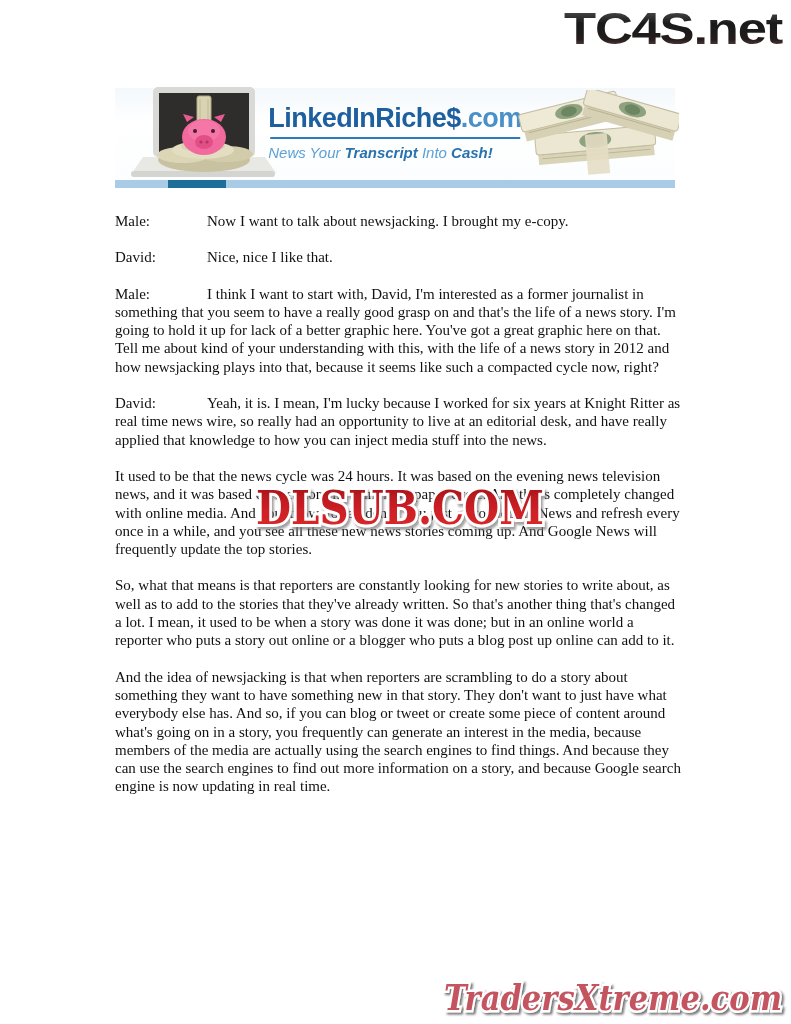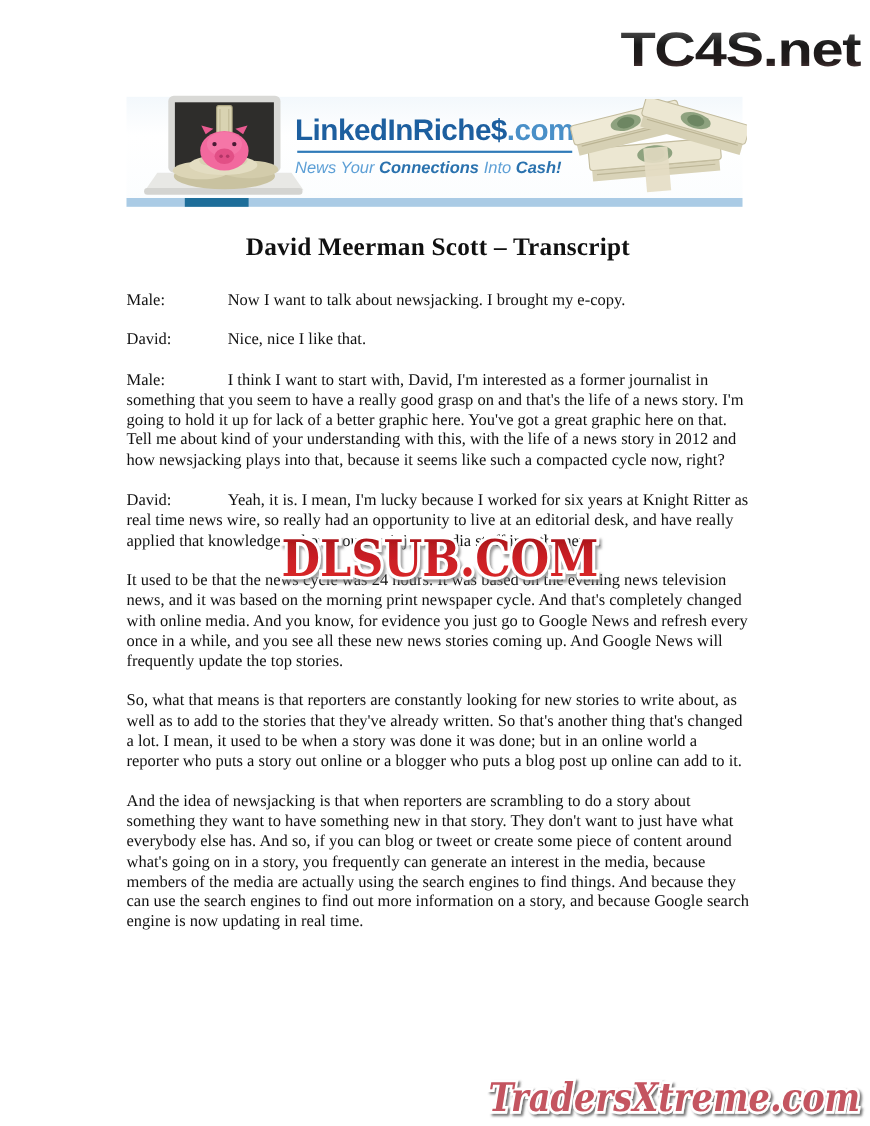--- a/index.html
+++ b/index.html
@@ -1,20 +1,20 @@
 <!DOCTYPE html>
 <html><head>
 <meta charset="utf-8">
 <style>
   html,body{margin:0;padding:0;background:#ffffff;}
   .page{position:relative;width:791px;height:1024px;background:#ffffff;overflow:hidden;
         font-family:"Liberation Serif",serif;color:#111;}
 
   
-  .tc4s{position:absolute;top:16px;right:4px;}
+  .tc4s{position:absolute;top:0px;right:4px;}
 
   
   .banner{position:absolute;left:115px;top:88px;width:560px;height:100px;
           background:linear-gradient(180deg,#f3f8fc 0%,#ffffff 35%,#fbfdfe 100%);}
   .banner .laptop{position:absolute;left:14px;bottom:9px;}
   .banner .money{position:absolute;right:-4px;top:2px;z-index:2;}
   .logo-block{position:absolute;left:50%;top:16px;transform:translateX(-50%);
               text-align:left;z-index:1;white-space:nowrap;}
   .brand-line{font-family:"Liberation Sans",sans-serif;font-weight:bold;
               font-size:27px;letter-spacing:-0.5px;line-height:1.1;}
@@ -86,21 +86,21 @@
       <ellipse cx="75" cy="56" rx="9" ry="7" fill="#e24f86"></ellipse>
       <circle cx="72" cy="56" r="1.6" fill="#b23567"></circle>
       <circle cx="78" cy="56" r="1.6" fill="#b23567"></circle>
       <circle cx="66" cy="45" r="2" fill="#4a1b35"></circle>
       <circle cx="84" cy="45" r="2" fill="#4a1b35"></circle>
     </svg>
 
     <div class="logo-block">
       <div class="brand-line"><span class="brand-name">LinkedInRiche$</span><span class="brand-tld">.com</span></div>
       <div class="brand-rule"></div>
-      <div class="tagline"><span class="tg-light">News Your </span><span class="tg-bold">Connections</span><span class="tg-light"> Into </span><span class="tg-bold">Cash!</span></div>
+      <div class="tagline"><span class="tg-light">News Your </span><span class="tg-bold">Transcript</span><span class="tg-light"> Into </span><span class="tg-bold">Cash!</span></div>
     </div>
 
     <svg class="money" width="162" height="102" viewBox="0 0 162 102">
 
       <g transform="rotate(-5 80 70)">
         <rect x="22" y="56" width="116" height="14" fill="#d9d3b8"></rect>
         <line x1="26" y1="60" x2="134" y2="60" stroke="#bdb697" stroke-width="1"></line>
         <line x1="26" y1="64" x2="134" y2="64" stroke="#bdb697" stroke-width="1"></line>
         <rect x="20" y="40" width="120" height="20" rx="3" fill="#ece7d2" stroke="#c3bc9e" stroke-width="1"></rect>
         <ellipse cx="80" cy="50" rx="16" ry="8" fill="#8ea27f"></ellipse>
@@ -125,21 +125,20 @@
 
       <rect x="70" y="44" width="22" height="40" fill="#e4ddc4" opacity="0.9" transform="rotate(-5 80 70)"></rect>
     </svg>
 
     <div class="bar">
       <div class="bar-dark"></div>
     </div>
   </div>
 
   <div class="content">
-    <h1 class="doc-title">David Meerman Scott – Transcript</h1>
     <div>
     <p class="para"><span class="speaker">Male:</span><span>Now I want to talk about newsjacking. I brought my e-copy.</span></p>
 
     <p class="para"><span class="speaker">David:</span><span>Nice, nice I like that.</span></p>
 
     <p class="para"><span class="speaker">Male:</span><span>I think I want to start with, David, I'm interested as a former journalist in something that you seem to have a really good grasp on and that's the life of a news story. I'm going to hold it up for lack of a better graphic here. You've got a great graphic here on that. Tell me about kind of your understanding with this, with the life of a news story in 2012 and how newsjacking plays into that, because it seems like such a compacted cycle now, right?</span></p>
 
     <p class="para"><span class="speaker">David:</span><span>Yeah, it is. I mean, I'm lucky because I worked for six years at Knight Ritter as real time news wire, so really had an opportunity to live at an editorial desk, and have really applied that knowledge to how you can inject media stuff into the news.</span></p>
 
     <p class="para"><span>It used to be that the news cycle was 24 hours. It was based on the evening news television news, and it was based on the morning print newspaper cycle. And that's completely changed with online media. And you know, for evidence you just go to Google News and refresh every once in a while, and you see all these new news stories coming up. And Google News will frequently update the top stories.</span></p>

